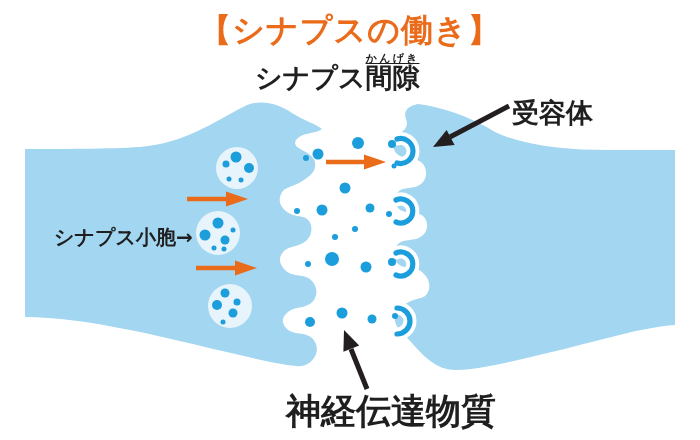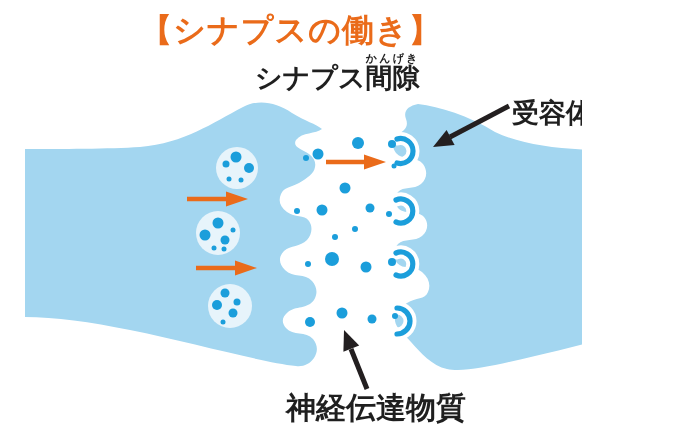--- a/index.html
+++ b/index.html
@@ -5,39 +5,39 @@
   :root{
     --accent-orange:#EA6B1A;
     --membrane-blue:#A3D6F0;
     --molecule-blue:#1B9EDB;
     --vesicle-fill:#E7F4FB;
     --text-black:#1F1F1F;
     --background:#FFFFFF;
   }
   html,body{margin:0;padding:0;background:var(--background);}
   body{font-family:"DejaVu Sans","Liberation Sans",sans-serif;}
-  .stage{position:relative;width:582px;height:440px;background:var(--background);overflow:hidden;}
+  .stage{position:relative;width:700px;height:440px;background:var(--background);overflow:hidden;}
   .stage svg{position:absolute;left:0;top:0;}
   .membrane{fill:var(--membrane-blue);}
   .vesicle{fill:var(--vesicle-fill);}
   .dot{fill:var(--molecule-blue);}
   .receptor-halo{fill:none;stroke:#FFFFFF;stroke-width:13;stroke-linecap:round;}
   .receptor-arc{fill:none;stroke:var(--molecule-blue);stroke-width:5.2;stroke-linecap:round;}
   .oarrow-line{stroke:var(--accent-orange);stroke-width:4.5;}
   .oarrow-head{fill:var(--accent-orange);}
   .barrow-line{stroke:#231F20;stroke-width:5;}
   .barrow-head{fill:#231F20;}
   .lbl{position:absolute;color:var(--text-black);font-weight:bold;white-space:nowrap;}
   .title{position:absolute;left:0;right:0;top:9px;text-align:center;
          font-size:32px;font-weight:bold;color:var(--accent-orange);letter-spacing:1px;}
   .lbl-cleft{left:255px;top:53px;font-size:27px;}
-  .lbl-cleft ruby rt{font-size:11px;font-weight:bold;letter-spacing:2px;}
+  .lbl-cleft ruby rt{font-size:11px;font-weight:bold;letter-spacing:2px;text-decoration:underline;}
   .lbl-receptor{left:512px;top:95px;font-size:27px;}
   .lbl-vesicle{left:54px;top:224px;font-size:20px;}
-  .lbl-neuro{left:286px;top:388px;font-size:30px;}
+  .lbl-neuro{left:286px;top:388px;font-size:35px;}
 </style>
 </head>
 <body>
 
 <div class="stage">
 
   <svg width="700" height="440" viewBox="0 0 700 440">
 
     <path class="membrane" d="
       M 25,149
@@ -186,15 +186,16 @@
   </svg>
 
   <div class="title">【シナプスの働き】</div>
 
   <div class="lbl lbl-cleft">
     <span>シナプス</span><ruby><span>間隙</span><rt>かんげき</rt></ruby>
   </div>
 
   <div class="lbl lbl-receptor">受容体</div>
 
+  <div class="lbl lbl-vesicle">シナプス小胞→</div>
 
   <div class="lbl lbl-neuro">神経伝達物質</div>
 </div>
 
 </body></html>

